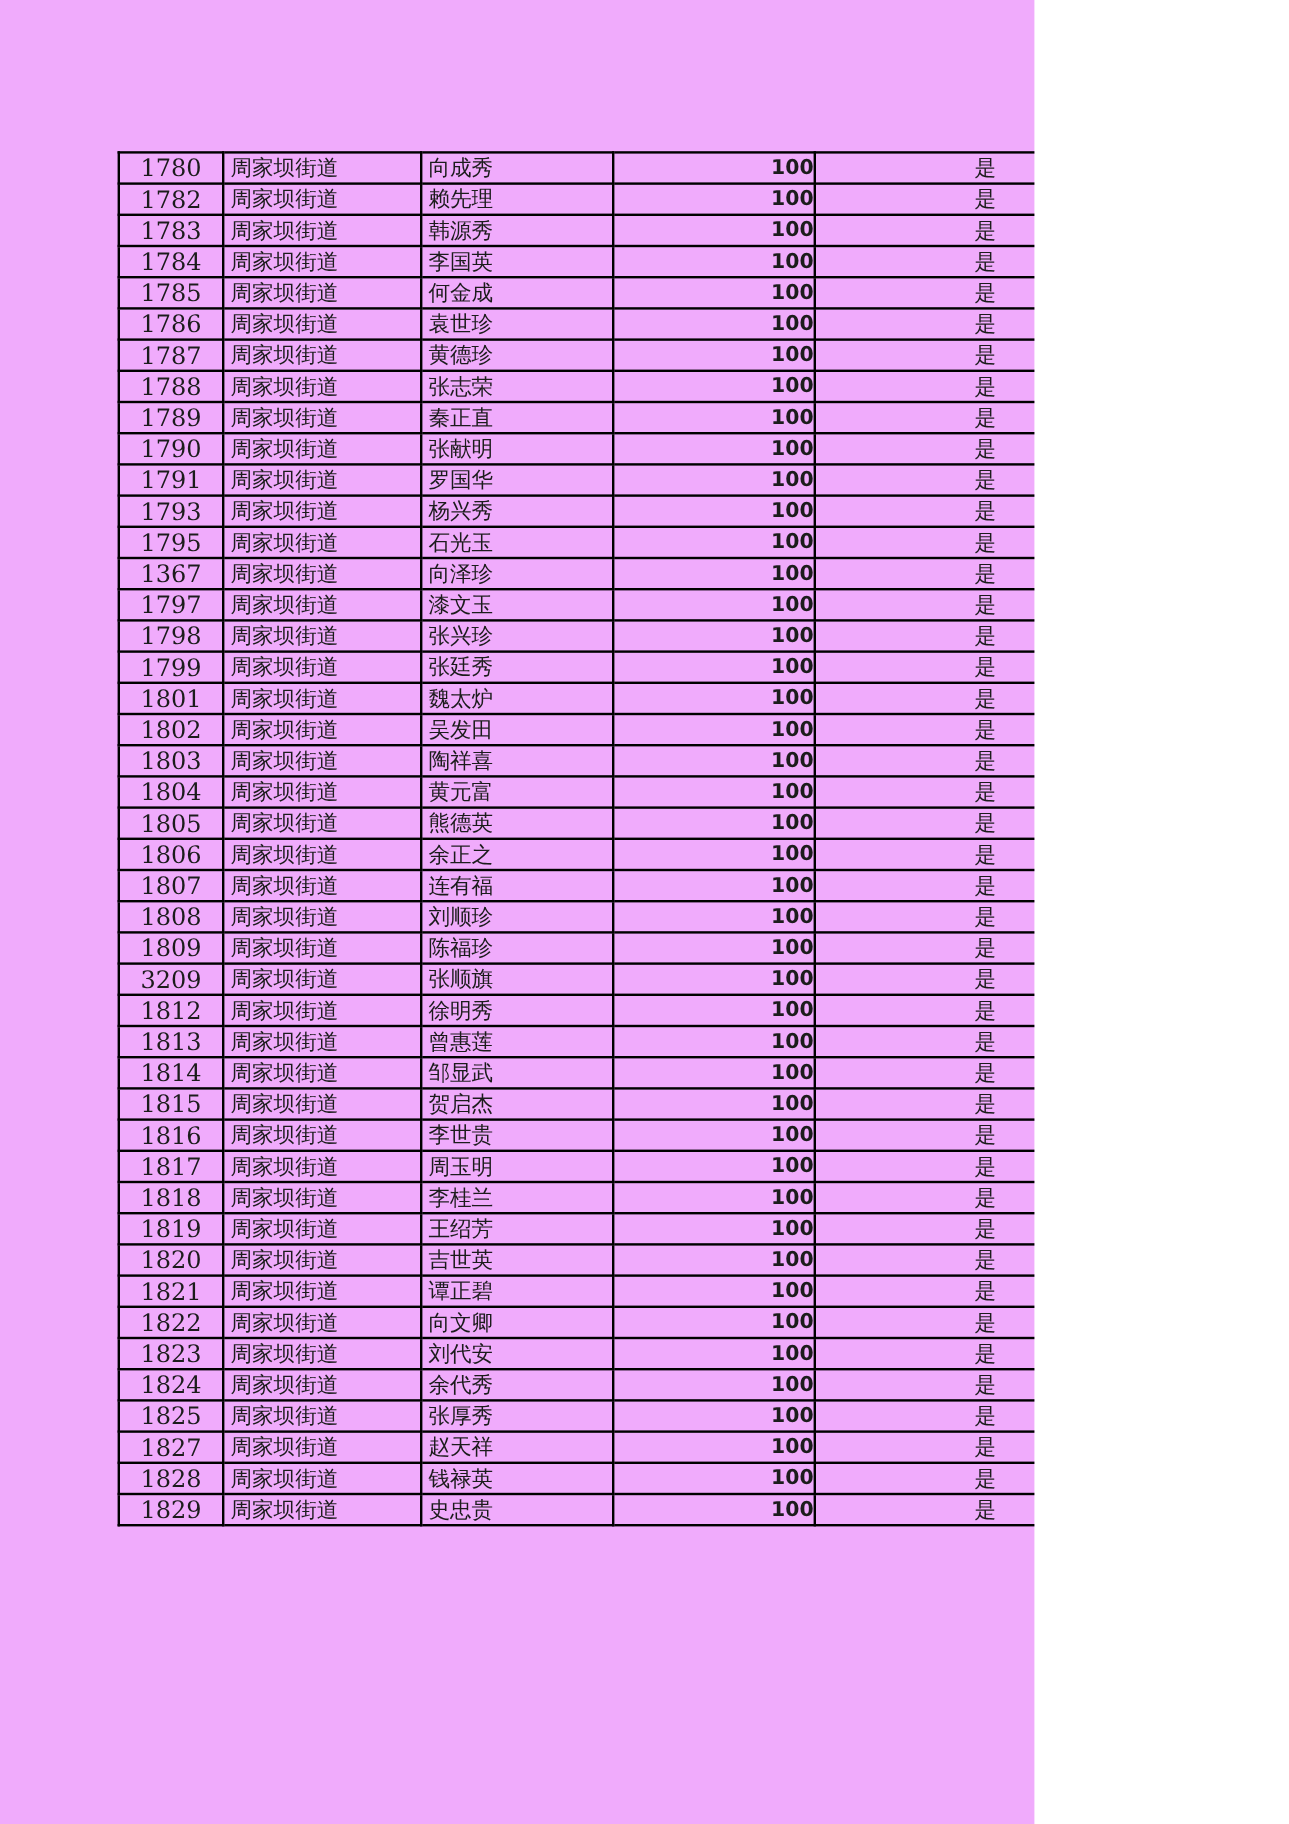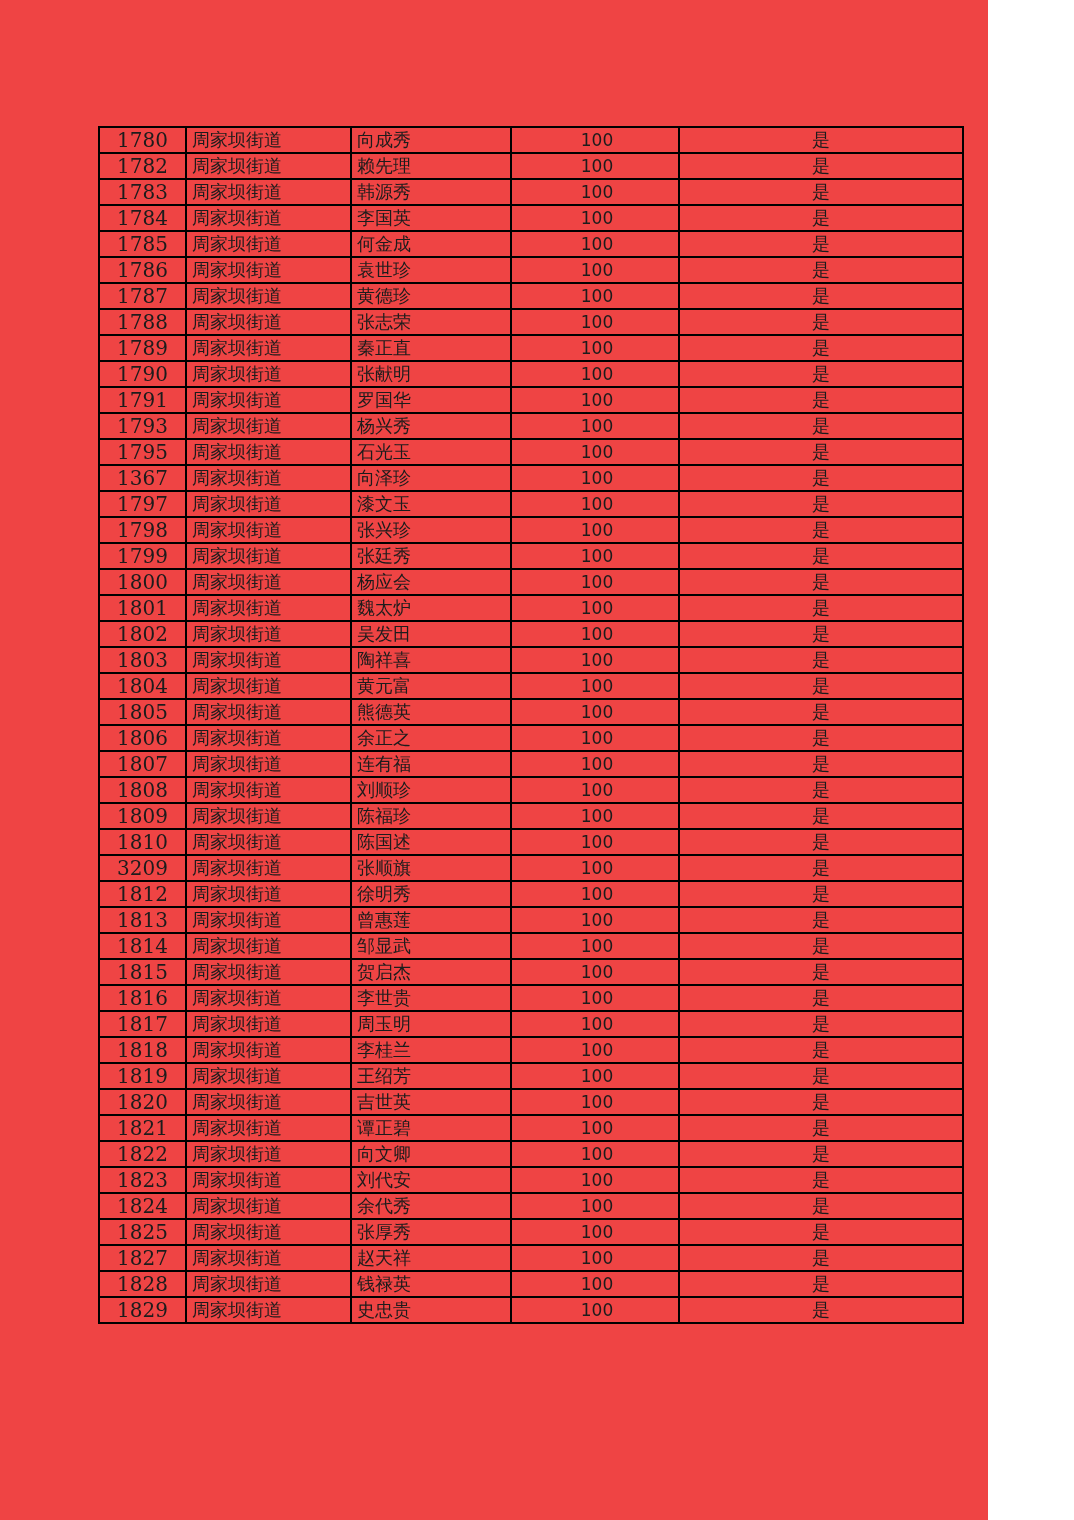--- a/index.html
+++ b/index.html
@@ -1,21 +1,21 @@
 <!DOCTYPE html>
 <html><head>
 <meta charset="utf-8">
 <style>
   * { margin: 0; padding: 0; box-sizing: border-box; }
   html, body { background: #ffffff; }
   .page {
     position: relative;
-    width: 988px;
+    width: 862px;
     height: 1520px;
-    background: #ef4444;
+    background: #f0abfc;
     font-family: "DejaVu Serif", serif;
     overflow: hidden;
   }
   table.roster {
     position: absolute;
     left: 98px;
     top: 126px;
     width: 864px;
     border-collapse: collapse;
     table-layout: fixed;
@@ -34,25 +34,26 @@
     font-size: 20px;
     color: #2a2a2a;
   }
   td.c-street, td.c-name {
     text-align: left;
     padding-left: 5px;
     font-family: "DejaVu Serif", "Liberation Serif", serif;
     font-size: 18px;
   }
   td.c-score {
-    text-align: center;
+    text-align: right;
     padding-left: 4px;
     font-family: "DejaVu Sans", "Liberation Sans", sans-serif;
     font-size: 17px;
     color: #111111;
+    font-weight: bold;
   }
   td.c-flag {
     text-align: center;
     font-family: "DejaVu Serif", "Liberation Serif", serif;
     font-size: 18px;
   }
 </style>
 </head>
 <body>
 
@@ -179,27 +180,20 @@
           <td class="c-flag">是</td>
         </tr>
         <tr>
           <td class="c-serial">1799</td>
           <td class="c-street">周家坝街道</td>
           <td class="c-name">张廷秀</td>
           <td class="c-score">100</td>
           <td class="c-flag">是</td>
         </tr>
         <tr>
-          <td class="c-serial">1800</td>
-          <td class="c-street">周家坝街道</td>
-          <td class="c-name">杨应会</td>
-          <td class="c-score">100</td>
-          <td class="c-flag">是</td>
-        </tr>
-        <tr>
           <td class="c-serial">1801</td>
           <td class="c-street">周家坝街道</td>
           <td class="c-name">魏太炉</td>
           <td class="c-score">100</td>
           <td class="c-flag">是</td>
         </tr>
         <tr>
           <td class="c-serial">1802</td>
           <td class="c-street">周家坝街道</td>
           <td class="c-name">吴发田</td>
@@ -245,27 +239,20 @@
           <td class="c-serial">1808</td>
           <td class="c-street">周家坝街道</td>
           <td class="c-name">刘顺珍</td>
           <td class="c-score">100</td>
           <td class="c-flag">是</td>
         </tr>
         <tr>
           <td class="c-serial">1809</td>
           <td class="c-street">周家坝街道</td>
           <td class="c-name">陈福珍</td>
-          <td class="c-score">100</td>
-          <td class="c-flag">是</td>
-        </tr>
-        <tr>
-          <td class="c-serial">1810</td>
-          <td class="c-street">周家坝街道</td>
-          <td class="c-name">陈国述</td>
           <td class="c-score">100</td>
           <td class="c-flag">是</td>
         </tr>
         <tr>
           <td class="c-serial">3209</td>
           <td class="c-street">周家坝街道</td>
           <td class="c-name">张顺旗</td>
           <td class="c-score">100</td>
           <td class="c-flag">是</td>
         </tr>

